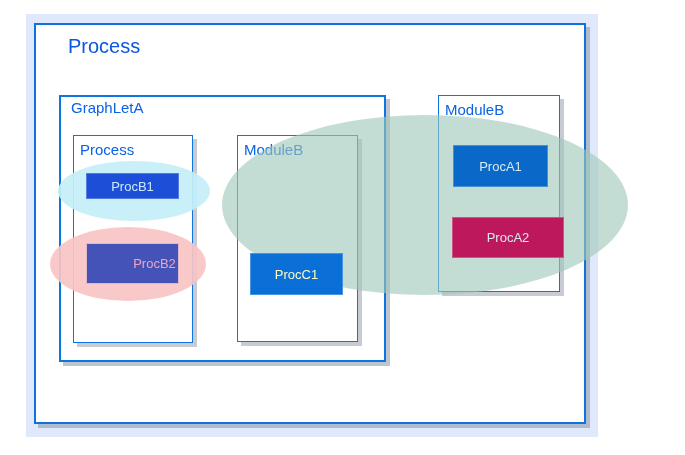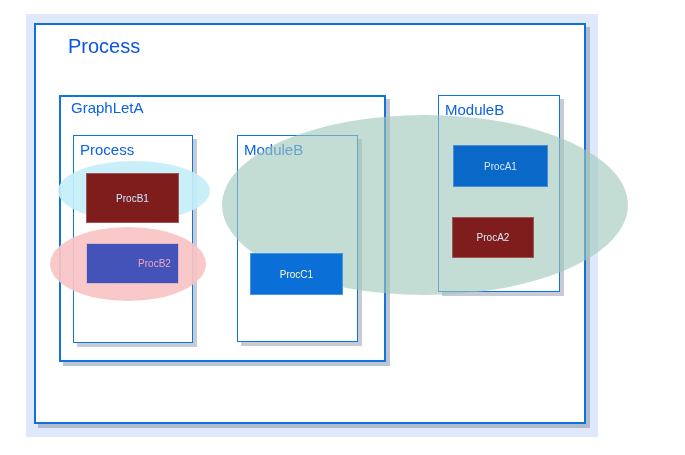--- a/index.html
+++ b/index.html
@@ -23,27 +23,27 @@
   .process-lbl{left:32px;top:10px;font-size:20px;color:#0A56E0;}
   .graphlet-lbl{left:10px;top:2px;font-size:15px;}
   .module-lbl{left:6px;top:5px;font-size:15px;}
   
   .ellipse{border-radius:50%;z-index:4;}
   .ellipse-cyan{left:58px;top:161px;width:152px;height:60px;background:rgba(196,239,248,0.92);}
   .ellipse-pink{left:50px;top:227px;width:156px;height:74px;background:rgba(248,196,196,0.92);}
   .ellipse-teal{left:222px;top:115px;width:406px;height:180px;background:rgba(160,200,186,0.62);}
   
   .proc{z-index:5;display:flex;align-items:center;justify-content:center;
-        font-size:10px;border:1px solid rgba(255,255,255,0.25);}
-  .proc-b1{left:86px;top:173px;width:93px;height:50px;background:#7f1d1d;color:#C9EBFA;}
+        font-size:13px;border:1px solid rgba(255,255,255,0.25);}
+  .proc-b1{left:86px;top:173px;width:93px;height:26px;background:#1d4ed8;color:#C9EBFA;}
   .proc-b2{left:86px;top:243px;width:93px;height:41px;background:#4353B8;color:#F0A4C4;
            border:1px solid rgba(250,200,208,0.85);padding-left:44px;}
   .proc-c1{left:250px;top:205px;width:93px;height:42px;background:#0A70D8;color:#fef9c3;margin-top:48px;}
   .proc-a1{left:453px;top:145px;width:95px;height:42px;background:#0A68C8;color:#D6EAF2;}
-  .proc-a2{left:452px;top:217px;width:82px;height:41px;background:#7f1d1d;color:#D6EAF2;}
+  .proc-a2{left:452px;top:217px;width:112px;height:41px;background:#be185d;color:#D6EAF2;}
 </style>
 </head>
 <body>
 
 <div class="stage">
 
   <div class="abs backdrop"></div>
 
   <div class="abs box process-box">
     <span class="lbl process-lbl">Process</span>

